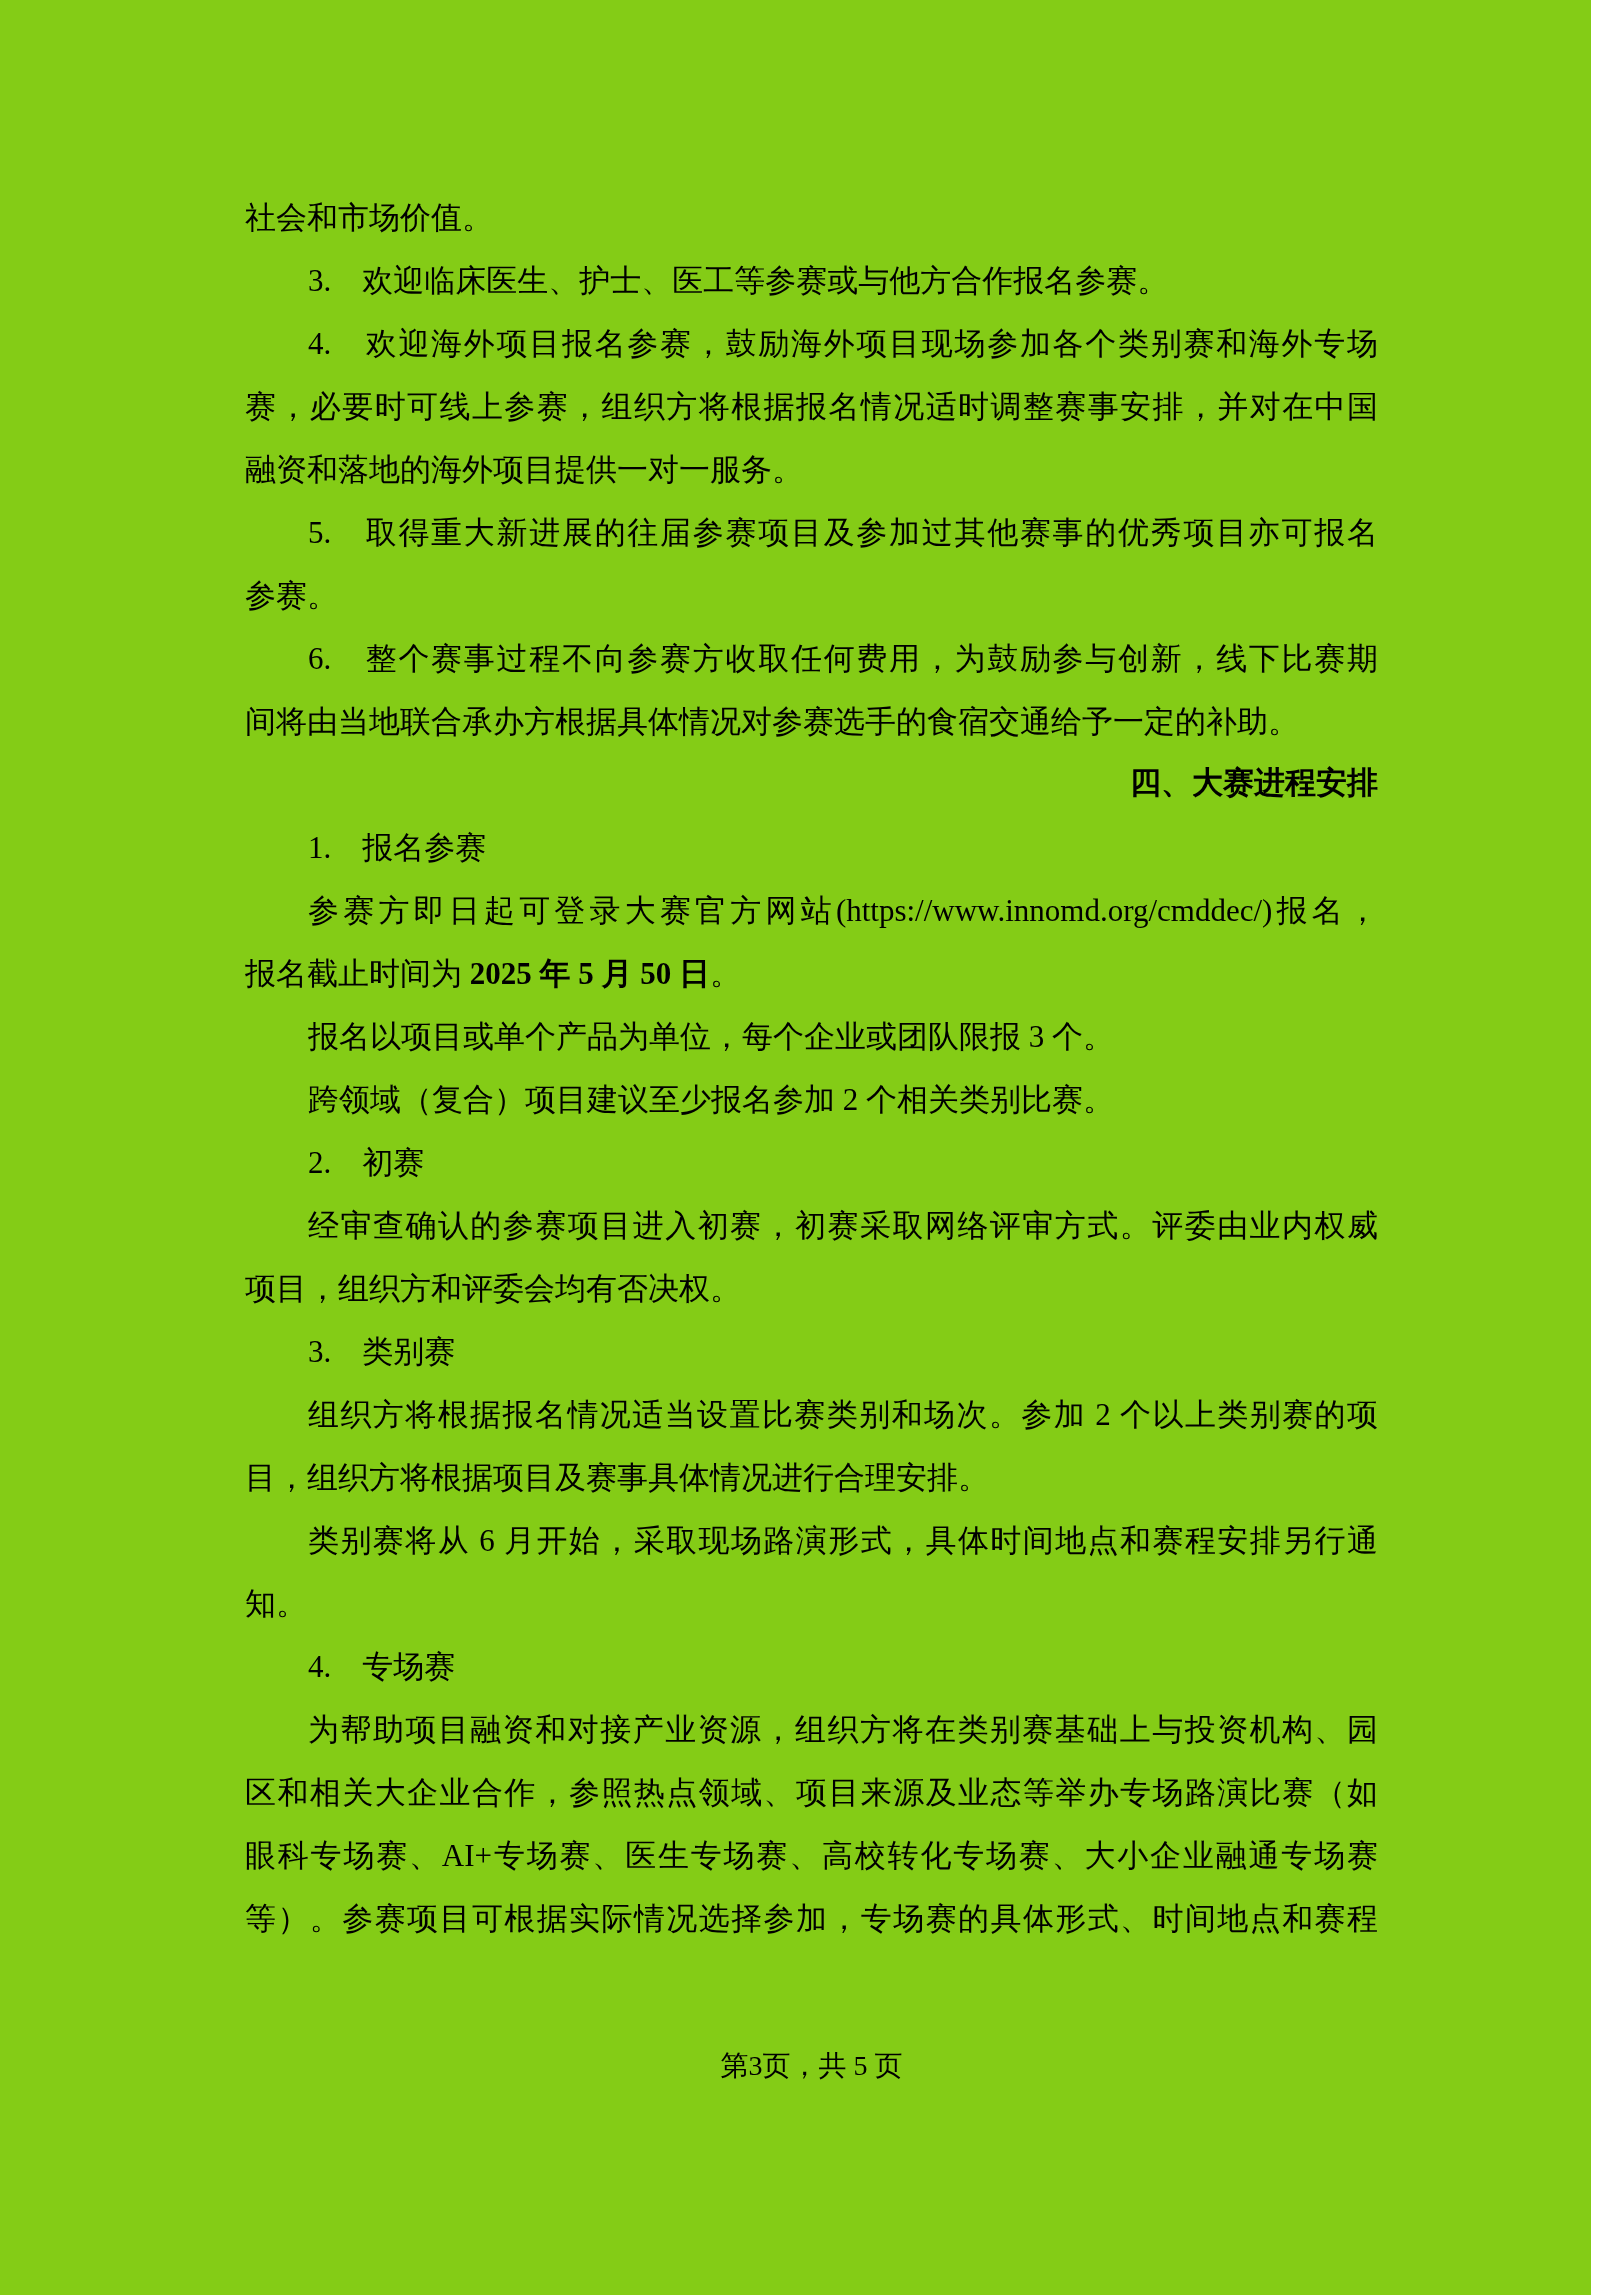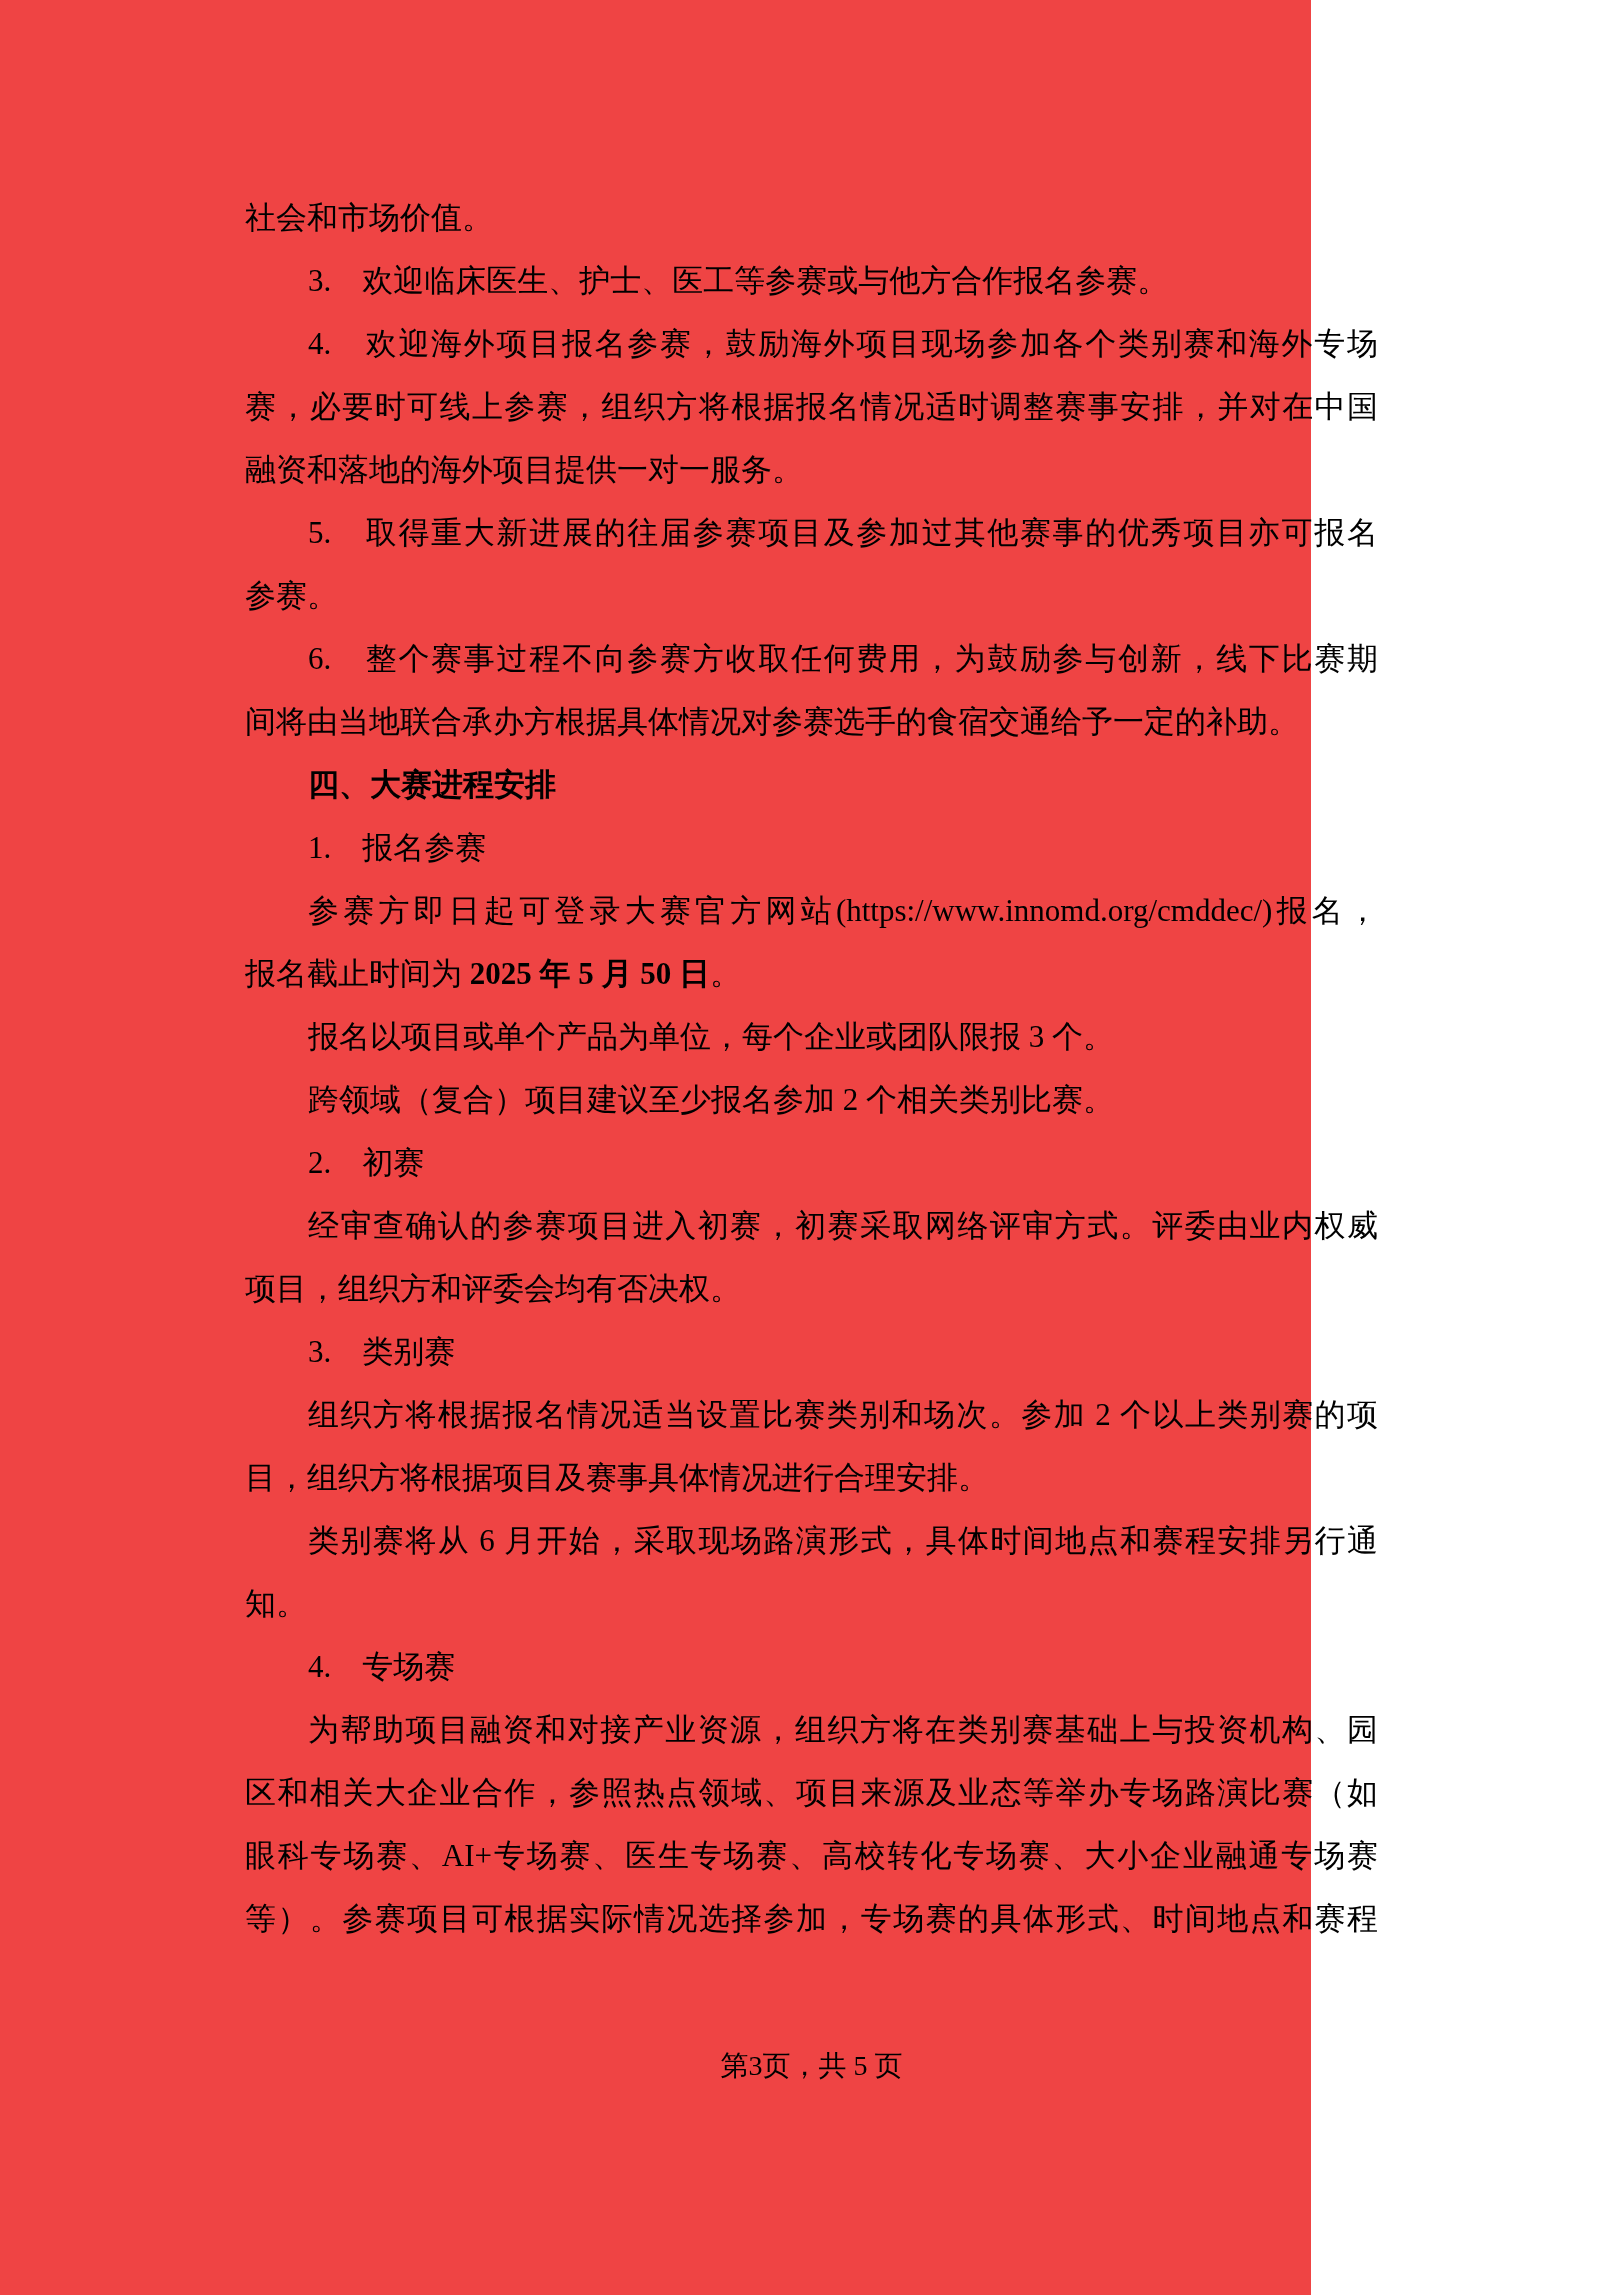--- a/index.html
+++ b/index.html
@@ -8,42 +8,42 @@
     height: 2295px;
     background: #ffffff;
     position: relative;
     overflow: hidden;
     font-family: "Liberation Serif", "DejaVu Serif", serif;
     color: #000000;
   }
   .sheet {
     position: absolute;
     left: 0; top: 0;
-    width: 1311px; height: 2295px;
-    background: #ef4444;
+    width: 1591px; height: 2295px;
+    background: #84cc16;
   }
   .doc {
     position: absolute;
     left: 245px;
     top: 186px;
     width: 1133px;
     font-size: 31px;
     line-height: 63px;
   }
   .line {
     white-space: pre-wrap;
   }
   .line.indent { text-indent: 63px; }
   .line.fill {
     text-align: justify;
     text-align-last: justify;
     text-justify: inter-character;
   }
   .line.bold { font-weight: bold; }
-  .line.hei { font-family: Liberation Sans, sans-serif; }
+  .line.hei { font-family: Liberation Mono, monospace; text-align: right; }
   .line .b { font-weight: bold; }
   .footer {
     position: absolute;
     left: 0;
     top: 2047px;
     width: 1623px;
     text-align: center;
     font-size: 28px;
     line-height: 37px;
   }

